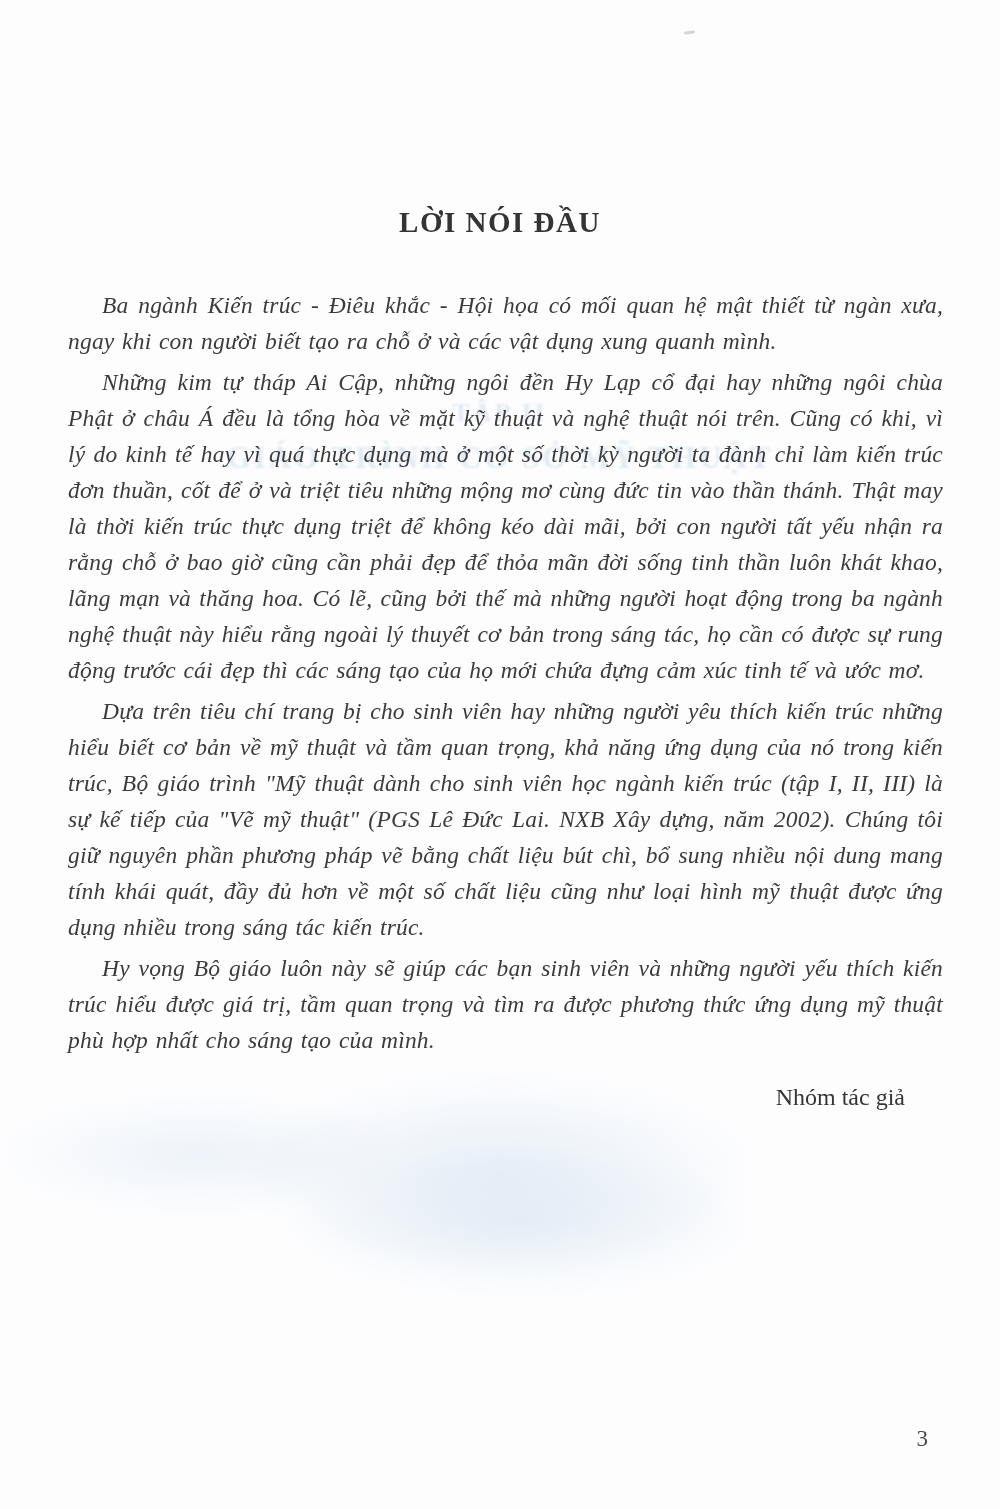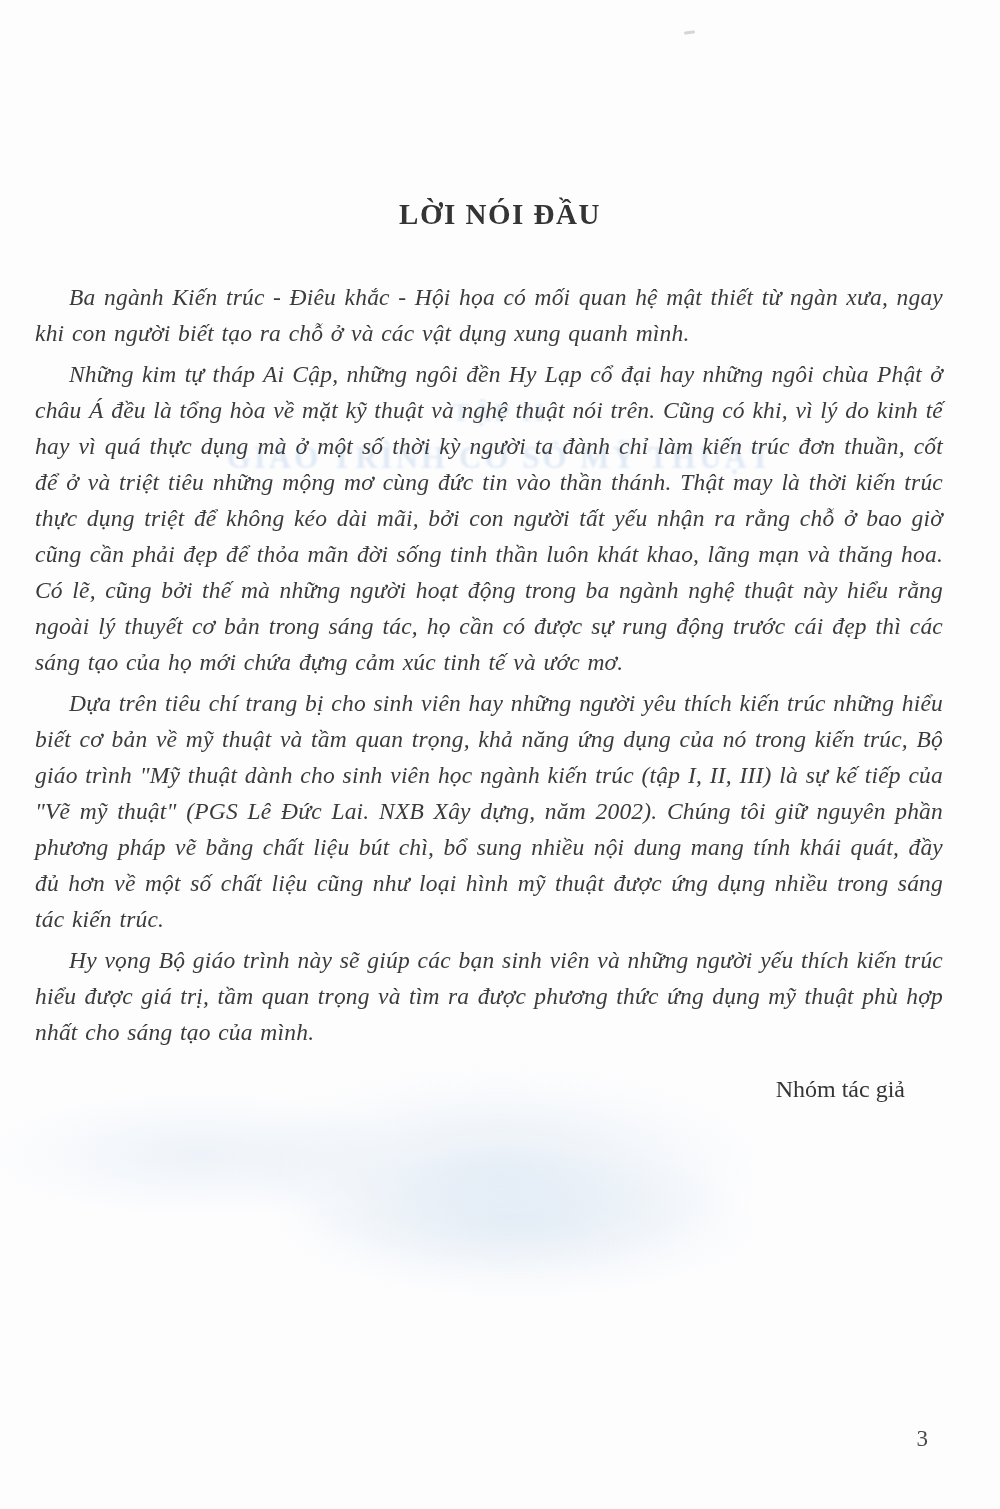--- a/index.html
+++ b/index.html
@@ -63,32 +63,32 @@
     width: 11px;
     height: 3px;
     background: rgba(175,180,188,0.55);
     transform: rotate(-8deg);
     border-radius: 2px;
     z-index: 0;
   }
   .title {
     position: relative;
     z-index: 1;
-    margin: 0;
+    margin: 8px;
     padding-top: 198px;
     text-align: center;
     font-size: 29px;
     font-weight: bold;
     letter-spacing: 1.5px;
     color: #343434;
   }
   .content {
     position: relative;
     z-index: 1;
-    margin: 48px 57px 0 35px;
+    margin: 48px 57px 0 68px;
   }
   .content p {
     margin: 0 0 5px 0;
     font-style: italic;
     font-size: 23.5px;
     line-height: 36px;
     text-align: justify;
     text-indent: 34px;
     letter-spacing: 0.2px;
     word-spacing: 1.5px;
@@ -124,20 +124,20 @@
 
   <div class="smudge"></div>
   <div class="speck"></div>
 
   <h1 class="title">LỜI NÓI ĐẦU</h1>
 
   <div class="content">
     <p>Ba ngành Kiến trúc - Điêu khắc - Hội họa có mối quan hệ mật thiết từ ngàn xưa, ngay khi con người biết tạo ra chỗ ở và các vật dụng xung quanh  mình.</p>
     <p>Những kim tự tháp Ai Cập, những ngôi đền Hy Lạp cổ đại hay những ngôi chùa Phật ở châu Á đều là tổng hòa về mặt kỹ thuật và nghệ thuật nói trên. Cũng có khi, vì lý do kinh tế hay vì quá thực dụng mà ở một số thời kỳ người ta đành chỉ làm kiến trúc đơn thuần, cốt để ở và triệt tiêu những mộng mơ cùng đức tin vào thần thánh. Thật may là thời kiến trúc thực dụng triệt để không kéo dài mãi, bởi con người tất yếu nhận ra rằng chỗ ở bao giờ cũng cần phải đẹp để thỏa mãn đời sống tinh thần luôn khát khao, lãng mạn và thăng hoa. Có lẽ, cũng bởi thế mà những người hoạt động trong ba ngành nghệ thuật này hiểu rằng ngoài lý thuyết  cơ bản trong sáng tác, họ cần có được sự rung động trước cái đẹp thì các sáng tạo của họ mới chứa đựng cảm xúc tinh tế và ước mơ.</p>
     <p>Dựa trên tiêu chí trang bị cho sinh viên hay những người yêu thích kiến trúc những hiểu biết cơ bản về mỹ thuật và tầm quan trọng, khả năng ứng dụng của nó trong kiến trúc, Bộ giáo trình "Mỹ thuật dành cho sinh viên học ngành kiến trúc (tập I, II, III) là sự kế tiếp của "Vẽ mỹ thuật" (PGS Lê Đức Lai. NXB Xây dựng, năm 2002).  Chúng tôi giữ nguyên phần phương pháp vẽ bằng chất liệu bút chì, bổ sung nhiều nội dung mang tính khái quát, đầy đủ hơn về một số chất liệu cũng như loại hình mỹ thuật được ứng dụng nhiều trong sáng tác kiến trúc.</p>
-    <p>Hy vọng Bộ giáo trình này sẽ giúp các bạn sinh viên và những người yếu thích kiến trúc hiểu được giá trị, tầm quan trọng và tìm ra được phương thức ứng dụng mỹ thuật phù hợp nhất cho sáng tạo của mình.</p>
+    <p>Hy vọng Bộ giáo luôn này sẽ giúp các bạn sinh viên và những người yếu thích kiến trúc hiểu được giá trị, tầm quan trọng và tìm ra được phương thức ứng dụng mỹ thuật phù hợp nhất cho sáng tạo của mình.</p>
   </div>
 
   <div class="signature">Nhóm tác giả</div>
 
   <div class="page-number">3</div>
 
 </div>
 
 </body></html>

